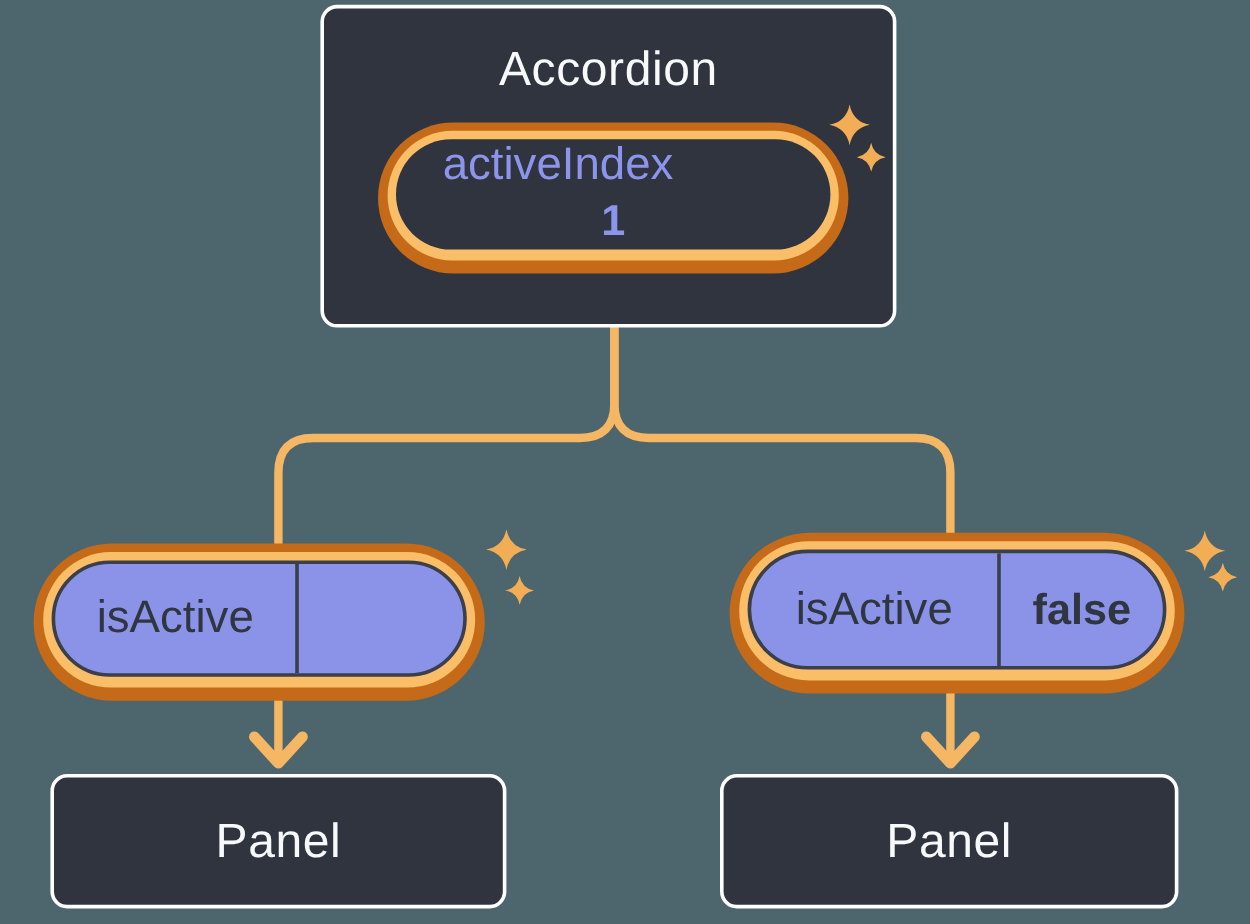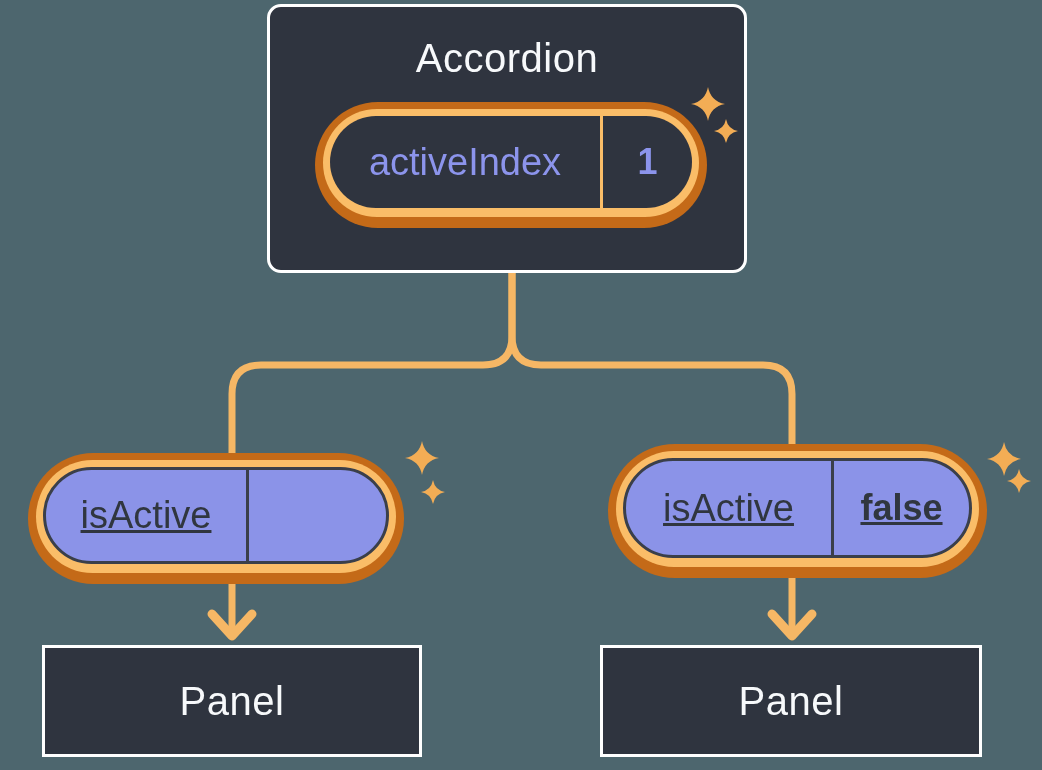--- a/index.html
+++ b/index.html
@@ -23,21 +23,21 @@
     border:3px solid var(--node-border,#fff);
     z-index:1;
   }
   .accordion-node{left:267px;top:4px;width:480px;height:269px;border-radius:14px;}
   .node-title{
     position:absolute;left:0;right:0;top:31px;text-align:center;
     color:var(--text-light,#f7f9fb);font-size:40px;font-weight:500;line-height:1;
     letter-spacing:.5px;
   }
   .panel-node{
-    border-radius:0;display:flex;align-items:center;justify-content:center;
+    border-radius:14px;display:flex;align-items:center;justify-content:center;
     color:var(--text-light,#f7f9fb);font-size:40px;font-weight:500;letter-spacing:.5px;
   }
   .panel-left{left:42px;top:645px;width:380px;height:112px;}
   .panel-right{left:600px;top:645px;width:382px;height:112px;}
 
   .pill-outer{
     position:absolute;box-sizing:border-box;z-index:2;
     background:var(--ring-dark,#c46a18);
     border-radius:999px;
     padding:7px 8px 11px 8px;
@@ -46,30 +46,30 @@
     box-sizing:border-box;height:100%;
     background:var(--ring-light,#fabd68);
     border-radius:999px;
     padding:7px 7px 9px 7px;
   }
   .pill-inner{
     box-sizing:border-box;height:100%;
     border-radius:999px;
     display:flex;align-items:stretch;overflow:hidden;
   }
-  .pill-inner.dark{background:var(--node-bg,#2f343f);}
+  .pill-inner.dark{background:var(--node-bg,#2f343f);flex-direction:column;}
   .pill-inner.purple{
     background:var(--purple-fill,#8b93e8);
     border:3px solid var(--outline-dark,#3a3f4a);
   }
   .pill-cell{display:flex;align-items:center;justify-content:center;}
   .pill-label{font-size:38px;}
   .pill-value{font-size:36px;font-weight:700;}
   .dark .pill-label,.dark .pill-value{color:var(--purple-text,#8c94ec);}
-  .purple .pill-label,.purple .pill-value{color:var(--dark-text,#30363f);text-decoration:underline;}
+  .purple .pill-label,.purple .pill-value{color:var(--dark-text,#30363f);}
   .pill-divider{width:3px;align-self:stretch;}
   .dark .pill-divider{background:var(--ring-light,#fabd68);}
   .purple .pill-divider{background:var(--outline-dark,#3a3f4a);}
 
   .state-pill{left:315px;top:102px;width:392px;height:126px;}
   .state-pill .pill-cell.label-cell{width:270px;}
   .state-pill .pill-cell.value-cell{flex:1;}
 
   .prop-pill-left{left:28px;top:453px;width:376px;height:131px;}
   .prop-pill-left .pill-cell.label-cell{width:200px;}

